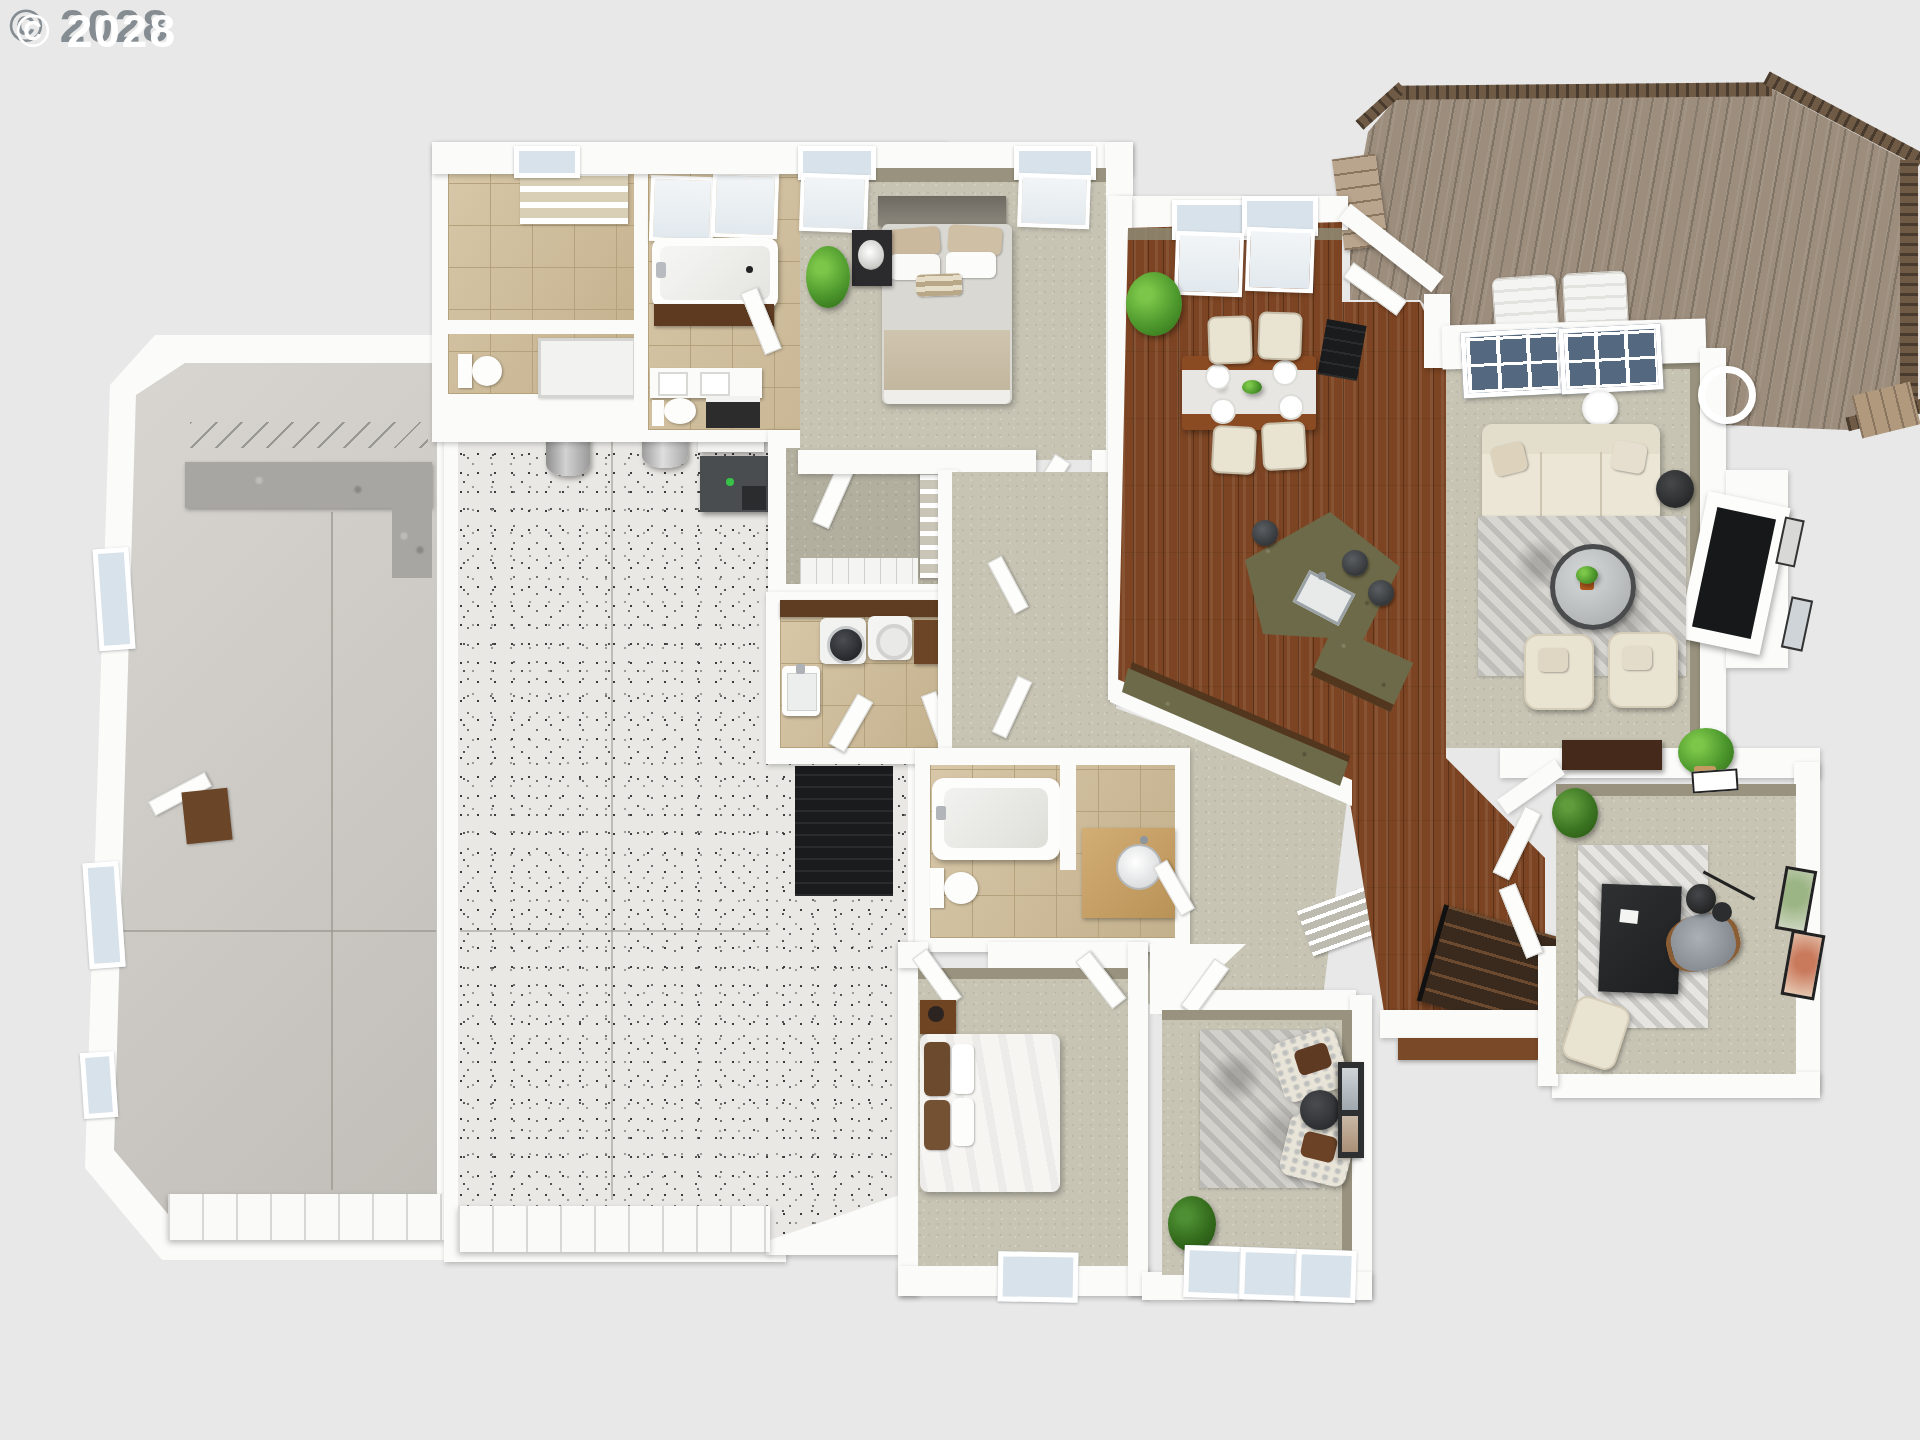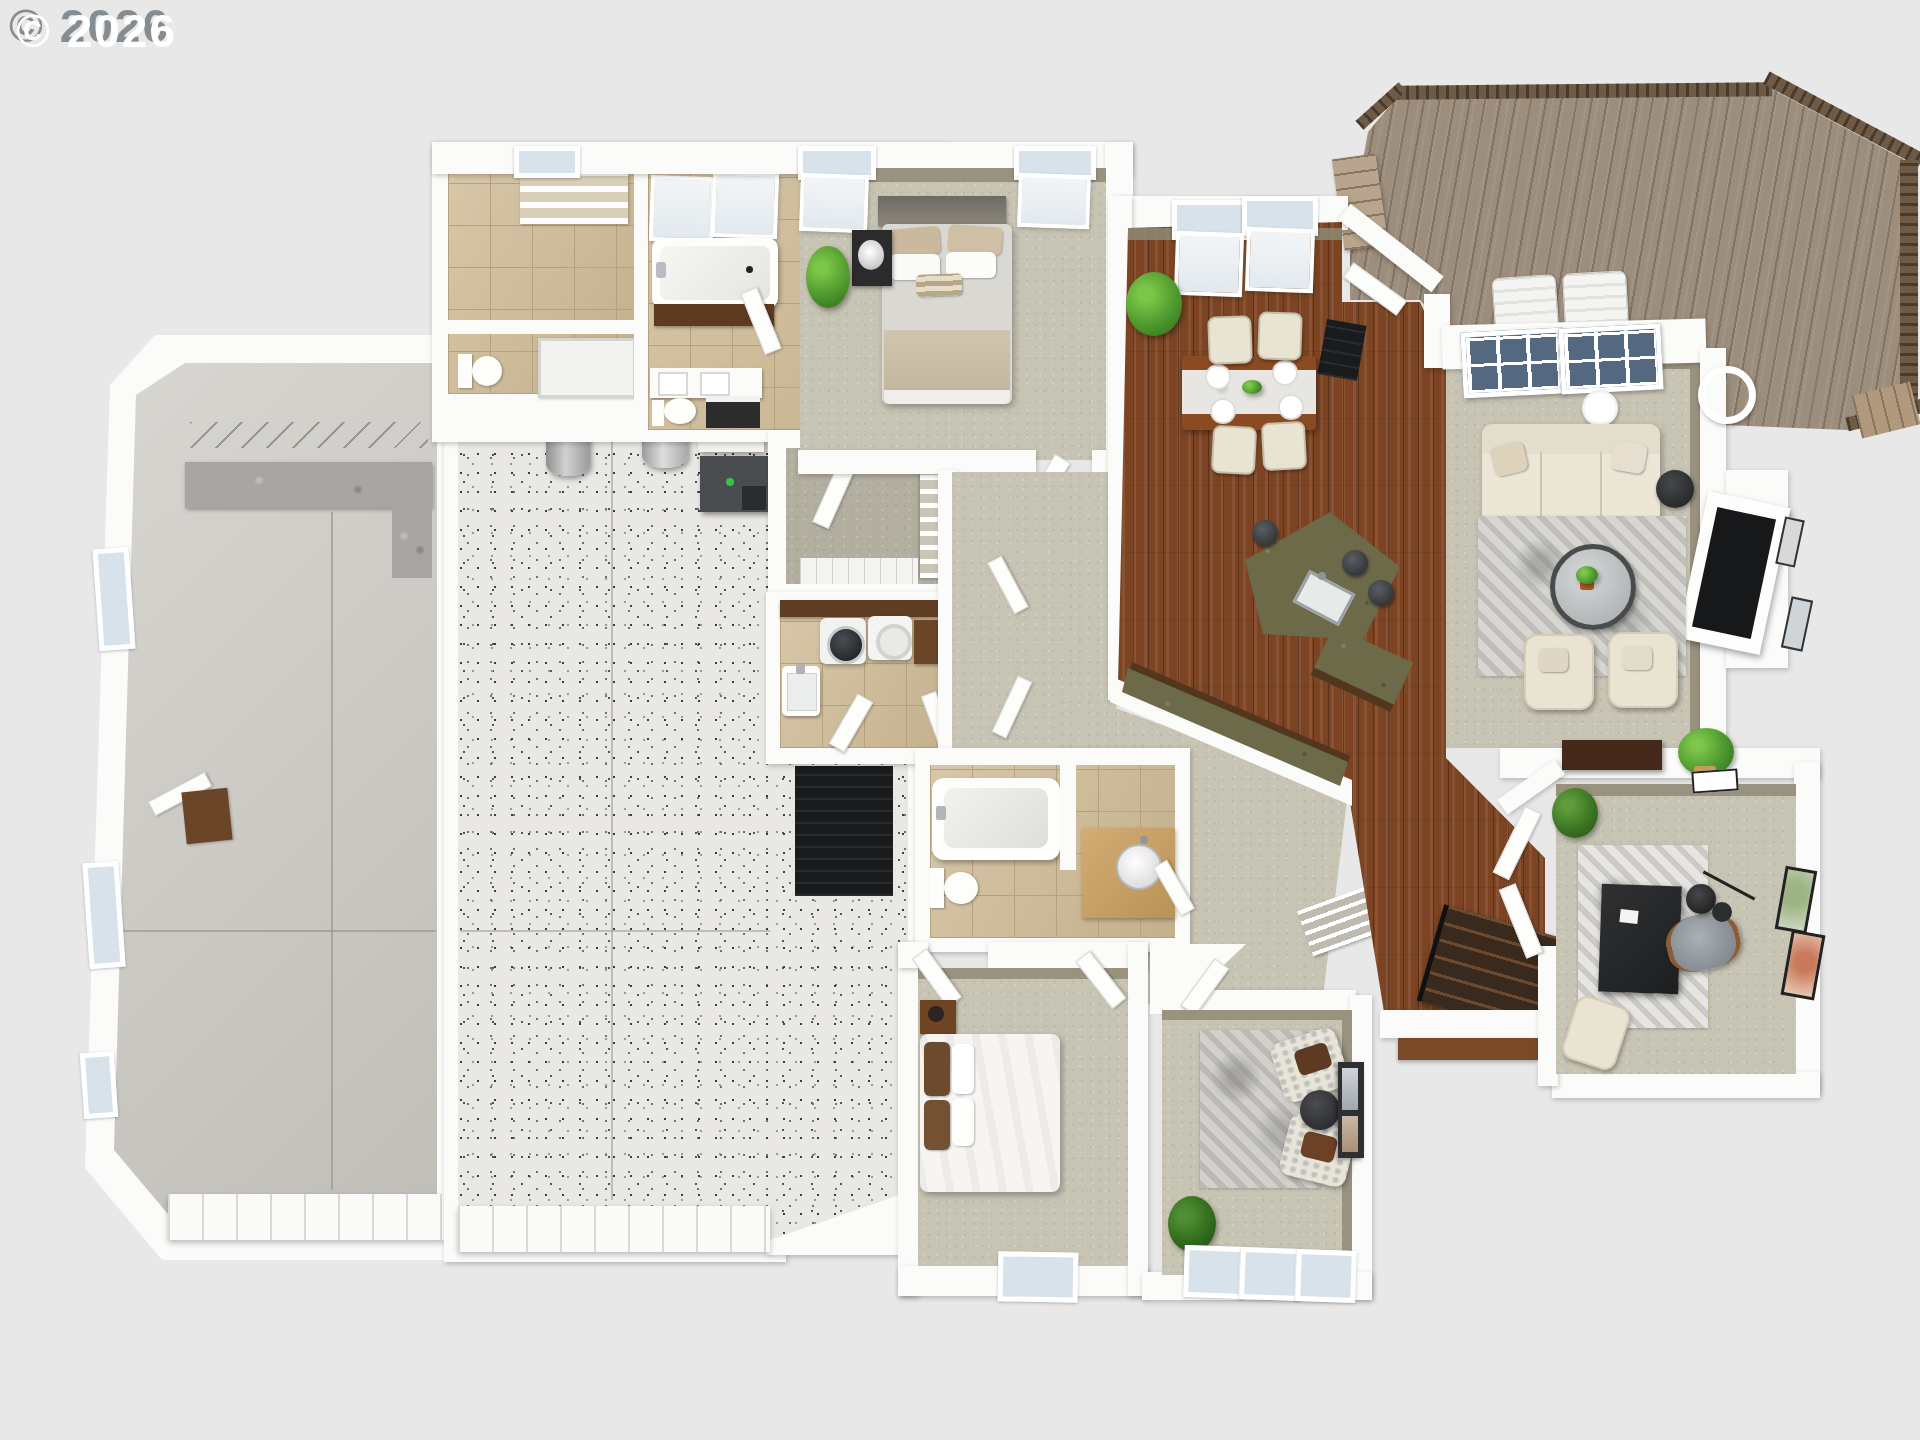--- a/index.html
+++ b/index.html
@@ -367,14 +367,14 @@
   <div class="abs" style="left:1302px;top:1134px;width:34px;height:26px;border-radius:6px;background:#6b4226;transform:rotate(14deg);"></div>
   <div class="abs" style="left:1300px;top:1090px;width:40px;height:40px;border-radius:50%;background:radial-gradient(circle at 40% 35%,#4a4c4f,#2b2d30 75%);box-shadow:1px 2px 4px rgba(0,0,0,.4);"></div>
   <div class="abs" style="left:1338px;top:1062px;width:26px;height:96px;background:#2e2f31;box-shadow:-2px 2px 4px rgba(0,0,0,.35);"></div>
   <div class="abs" style="left:1342px;top:1068px;width:16px;height:42px;background:linear-gradient(180deg,#cfd4d8,#9fa8ae);"></div>
   <div class="abs" style="left:1342px;top:1116px;width:16px;height:36px;background:linear-gradient(180deg,#c9b8a6,#a98f76);"></div>
   <div class="plant" style="left:1168px;top:1196px;width:48px;height:56px;background:radial-gradient(circle at 35% 35%,#4e8f33 12%,#336b1c 55%,#1f4a0e 100%);"></div>
   <div class="win" style="left:1184px;top:1246px;width:50px;height:42px;transform:rotate(2deg);"></div>
   <div class="win" style="left:1240px;top:1248px;width:50px;height:42px;transform:rotate(2deg);"></div>
   <div class="win" style="left:1296px;top:1250px;width:50px;height:42px;transform:rotate(2deg);"></div>
 
-  <div class="wm">© 2026</div>
+  <div class="wm">© 2028</div>
 </div>
 
 </body></html>

